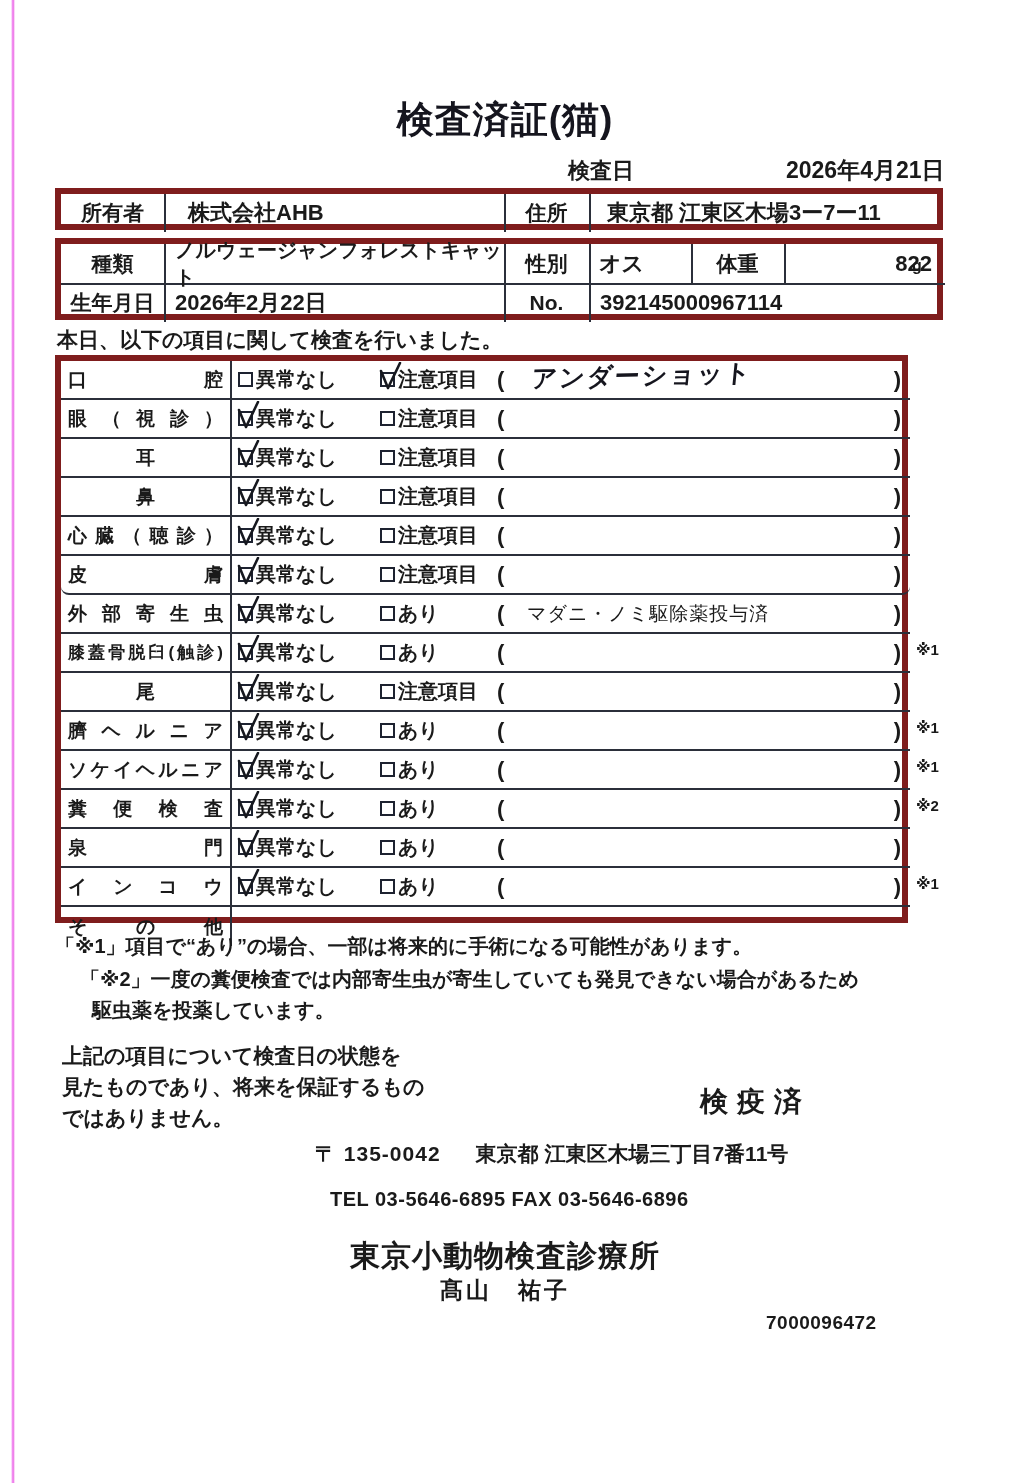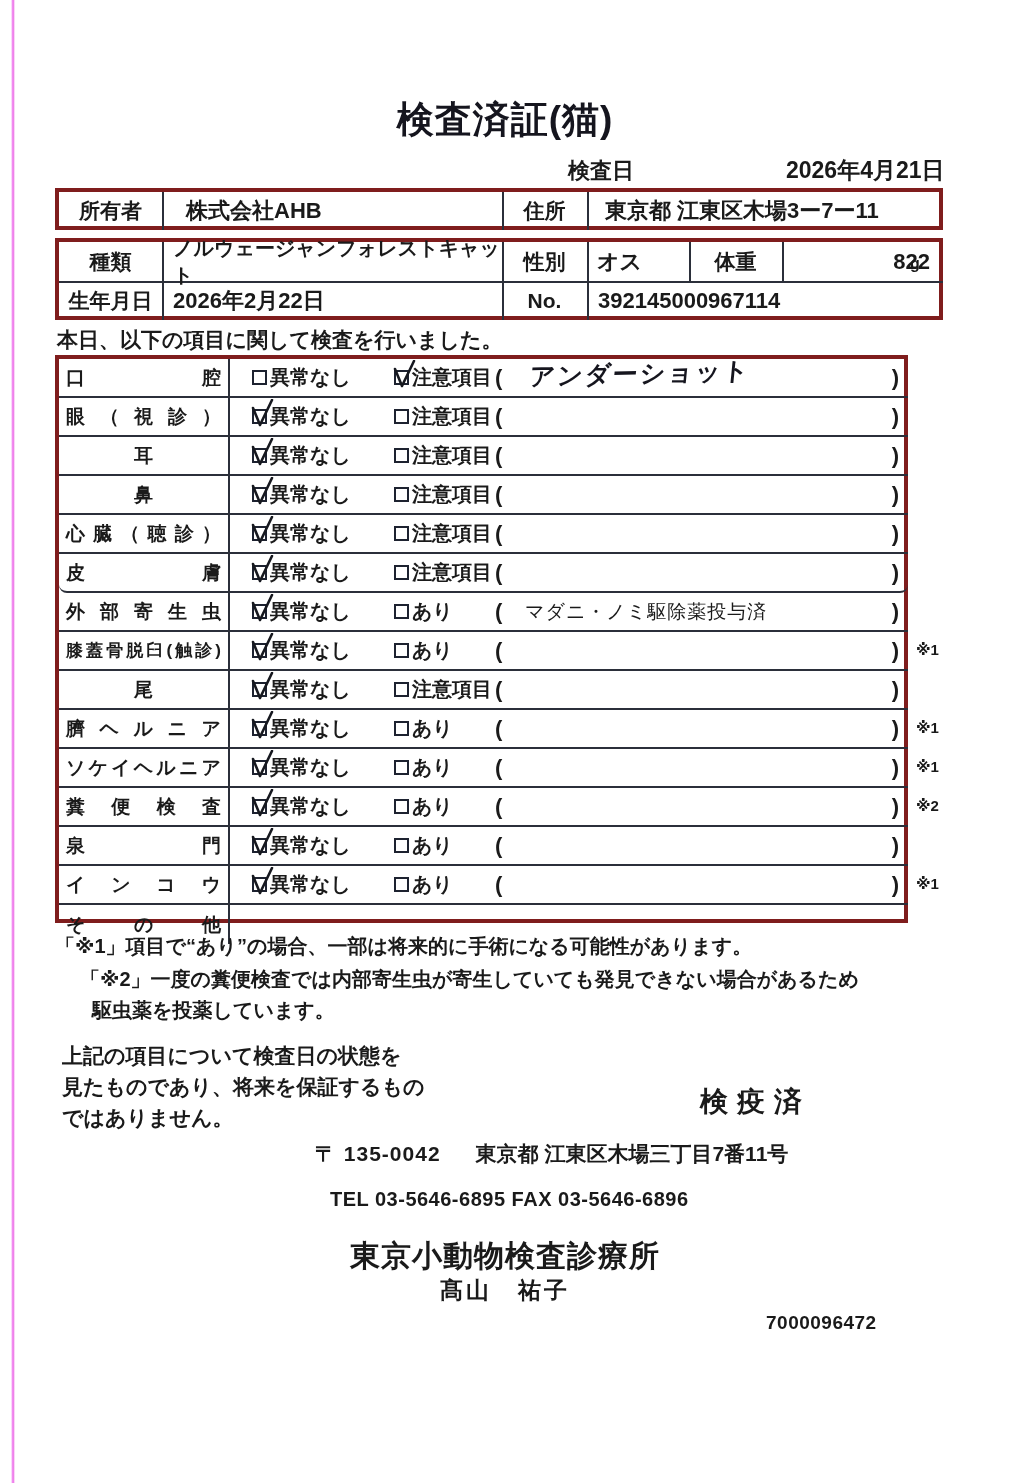--- a/index.html
+++ b/index.html
@@ -23,21 +23,21 @@
   .title{
     position:absolute;left:0;top:95px;width:1010px;
     text-align:center;font-size:37px;letter-spacing:1px;font-weight:700;
     color:#15151e;
   }
   
   .examdate-label{position:absolute;left:568px;top:156px;font-size:22px;font-weight:700;}
   .examdate-value{position:absolute;left:786px;top:155px;font-size:23px;font-weight:700;}
 
   
-  .frame{position:absolute;border:4px solid #7f1d1d;box-sizing:border-box;background:#fff;}
+  .frame{position:absolute;border:6px solid #7f1d1d;box-sizing:border-box;background:#fff;}
   .vline{position:absolute;width:2px;background:#2b2f3a;}
   .hline{position:absolute;height:2px;background:#2b2f3a;}
   .cell{position:absolute;display:flex;align-items:center;box-sizing:border-box;}
   .cell.c{justify-content:center;}
   .cell.r{justify-content:flex-end;}
   .lbl{font-size:21px;font-weight:700;}
   .val{font-size:22px;font-weight:700;}
 
   
   #owner-frame{left:55px;top:188px;width:888px;height:42px;}
@@ -55,21 +55,21 @@
   .exam-name{
     width:171px;height:100%;display:flex;align-items:center;
     box-sizing:border-box;padding:0 7px;
     border-right:2px solid #2b2f3a;
     font-size:19px;font-weight:700;
   }
   .exam-name span{display:block;width:100%;text-align:justify;text-align-last:justify;}
   .exam-name.single span{text-align-last:center;text-align:center;}
   .exam-opts{display:flex;align-items:center;height:100%;flex:1;position:relative;}
   .opt{position:relative;display:flex;align-items:center;font-size:20px;font-weight:700;}
-  .opt1{margin-left:22px;width:128px;align-items:center;}
+  .opt1{margin-left:6px;width:128px;align-items:center;}
   .opt2{margin-left:14px;width:124px;}
   .box{
     display:inline-block;width:15px;height:15px;border:2px solid #1d2230;
     box-sizing:border-box;margin-right:3px;flex:0 0 auto;position:relative;
   }
   .tick{position:absolute;left:-3px;top:-12px;width:26px;height:32px;pointer-events:none;}
   .paren-l{position:absolute;left:265px;font-size:22px;font-weight:700;}
   .paren-r{position:absolute;right:9px;font-size:22px;font-weight:700;}
   .note-print{position:absolute;left:295px;font-size:19px;font-weight:400;letter-spacing:1px;}
   .note-hand{

